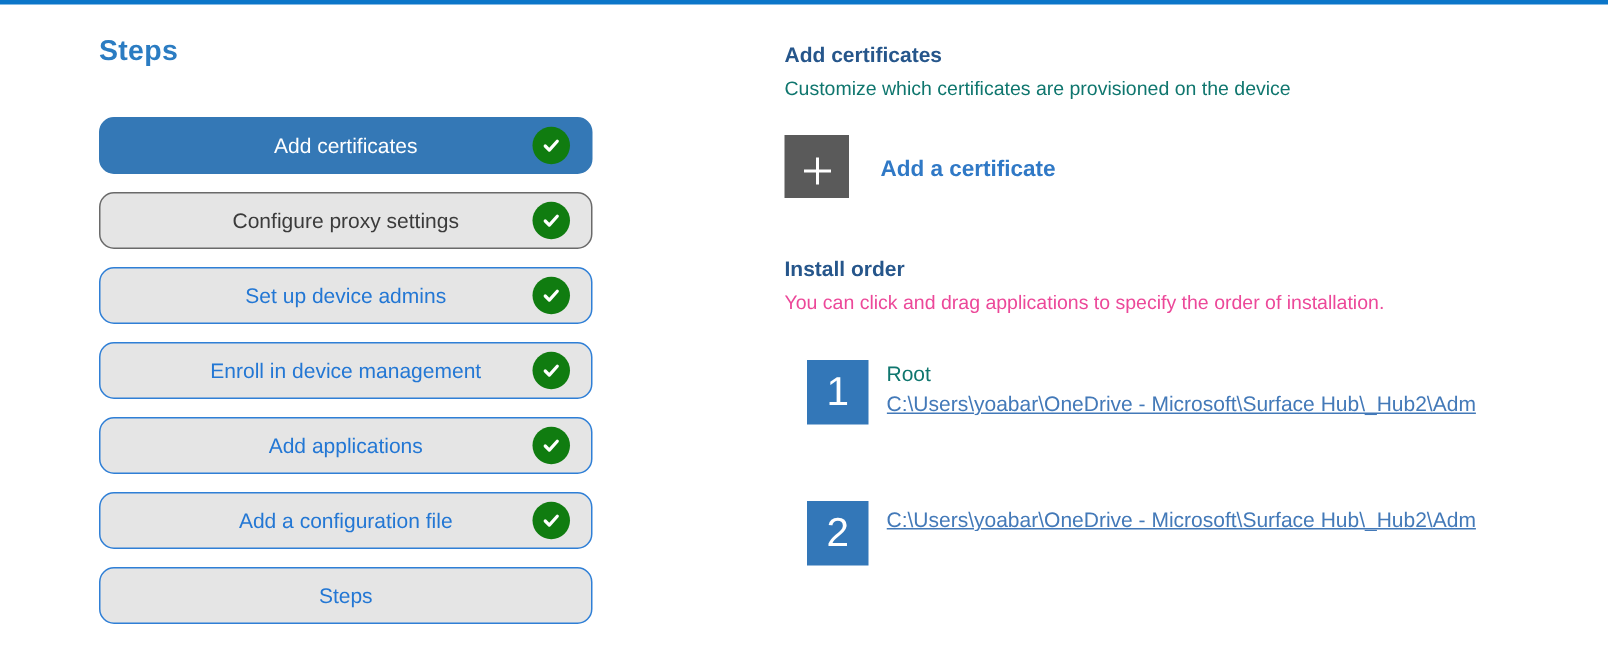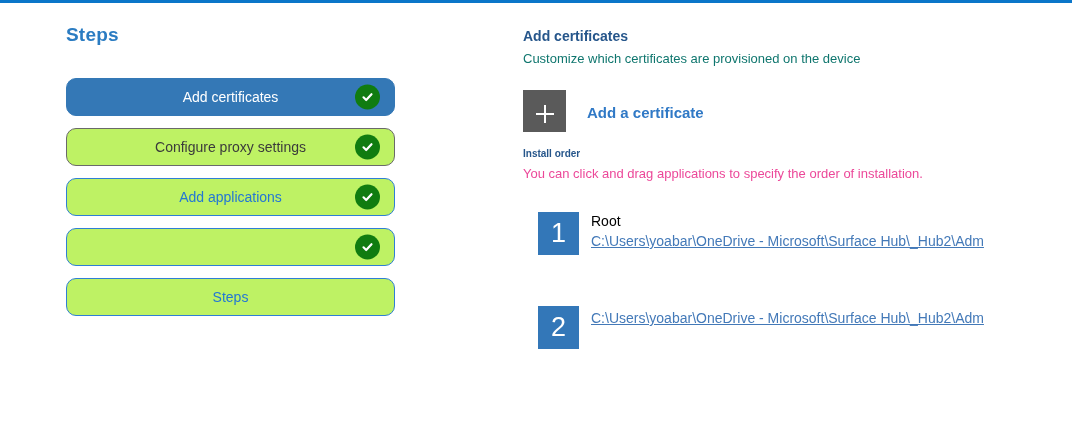--- a/index.html
+++ b/index.html
@@ -21,21 +21,21 @@
   }
   .sidebar-title {
     color: #2b7cc2; font-size: 19px; font-weight: bold;
     margin-bottom: 32px; letter-spacing: 0.2px;
   }
   .step {
     position: relative;
     width: 329px; height: 38px;
     border-radius: 10px;
     border: 1px solid #2f7fd6;
-    background: #bef264;
+    background: #e5e5e5;
     display: flex; align-items: center; justify-content: center;
     margin-bottom: 12px;
     cursor: pointer;
   }
   .step .step-label {
     color: #2377d4; font-size: 14px;
   }
   .step.active {
     background: #3478b6;
     border-color: #3478b6;
@@ -75,22 +75,22 @@
     background: #5a5a5a;
     display: flex; align-items: center; justify-content: center;
     flex: 0 0 auto;
   }
   .plus-box svg { width: 24px; height: 24px; display: block; margin-top: 6px; }
   .add-label {
     color: #3079c6; font-size: 15px;
     margin-left: 21px; margin-top: 3px;
   }
   .section-title {
-    color: #26568b; font-size: 10px; font-weight: bold;
-    margin-top: 16px;
+    color: #26568b; font-size: 14px; font-weight: bold;
+    margin-top: 39px;
   }
   .section-sub {
     color: #ec4899; font-size: 13px; margin-top: 7px;
   }
   .cert-item {
     display: flex; align-items: flex-start;
     margin-left: 15px;
     cursor: grab;
   }
   .cert-item.first { margin-top: 31px; }
@@ -101,21 +101,21 @@
     color: #ffffff; font-size: 27px;
     display: flex; align-items: center; justify-content: center;
     flex: 0 0 auto;
   }
   .cert-text {
     margin-left: 12px;
     width: 432px;
     overflow: hidden;
   }
   .cert-name {
-    color: #000000; font-size: 14px; margin-top: 1px;
+    color: #0f766e; font-size: 14px; margin-top: 1px;
   }
   .cert-path {
     color: #4379b8; font-size: 14px; margin-top: 4px;
     white-space: nowrap; overflow: hidden; text-decoration: underline;
   }
 </style>
 </head>
 <body>
 
 <div class="topbar"></div>
@@ -134,32 +134,49 @@
 
   <div class="step visited">
     <span class="step-label">Configure proxy settings</span>
     <span class="check">
       <svg viewBox="0 0 12 12">
           <path d="M2.3 6.3 L4.8 8.8 L9.7 3.4" stroke="#ffffff" stroke-width="2" fill="none" stroke-linecap="round" stroke-linejoin="round"></path>
         </svg>
     </span>
   </div>
 
-
+  <div class="step">
+    <span class="step-label">Set up device admins</span>
+    <span class="check">
+      <svg viewBox="0 0 12 12">
+          <path d="M2.3 6.3 L4.8 8.8 L9.7 3.4" stroke="#ffffff" stroke-width="2" fill="none" stroke-linecap="round" stroke-linejoin="round"></path>
+        </svg>
+    </span>
+  </div>
+
+  <div class="step">
+    <span class="step-label">Enroll in device management</span>
+    <span class="check">
+      <svg viewBox="0 0 12 12">
+          <path d="M2.3 6.3 L4.8 8.8 L9.7 3.4" stroke="#ffffff" stroke-width="2" fill="none" stroke-linecap="round" stroke-linejoin="round"></path>
+        </svg>
+    </span>
+  </div>
 
   <div class="step">
     <span class="step-label">Add applications</span>
     <span class="check">
       <svg viewBox="0 0 12 12">
           <path d="M2.3 6.3 L4.8 8.8 L9.7 3.4" stroke="#ffffff" stroke-width="2" fill="none" stroke-linecap="round" stroke-linejoin="round"></path>
         </svg>
     </span>
   </div>
 
   <div class="step">
+    <span class="step-label">Add a configuration file</span>
     <span class="check">
       <svg viewBox="0 0 12 12">
           <path d="M2.3 6.3 L4.8 8.8 L9.7 3.4" stroke="#ffffff" stroke-width="2" fill="none" stroke-linecap="round" stroke-linejoin="round"></path>
         </svg>
     </span>
   </div>
 
   <div class="step">
     <span class="step-label">Steps</span>
   </div>

